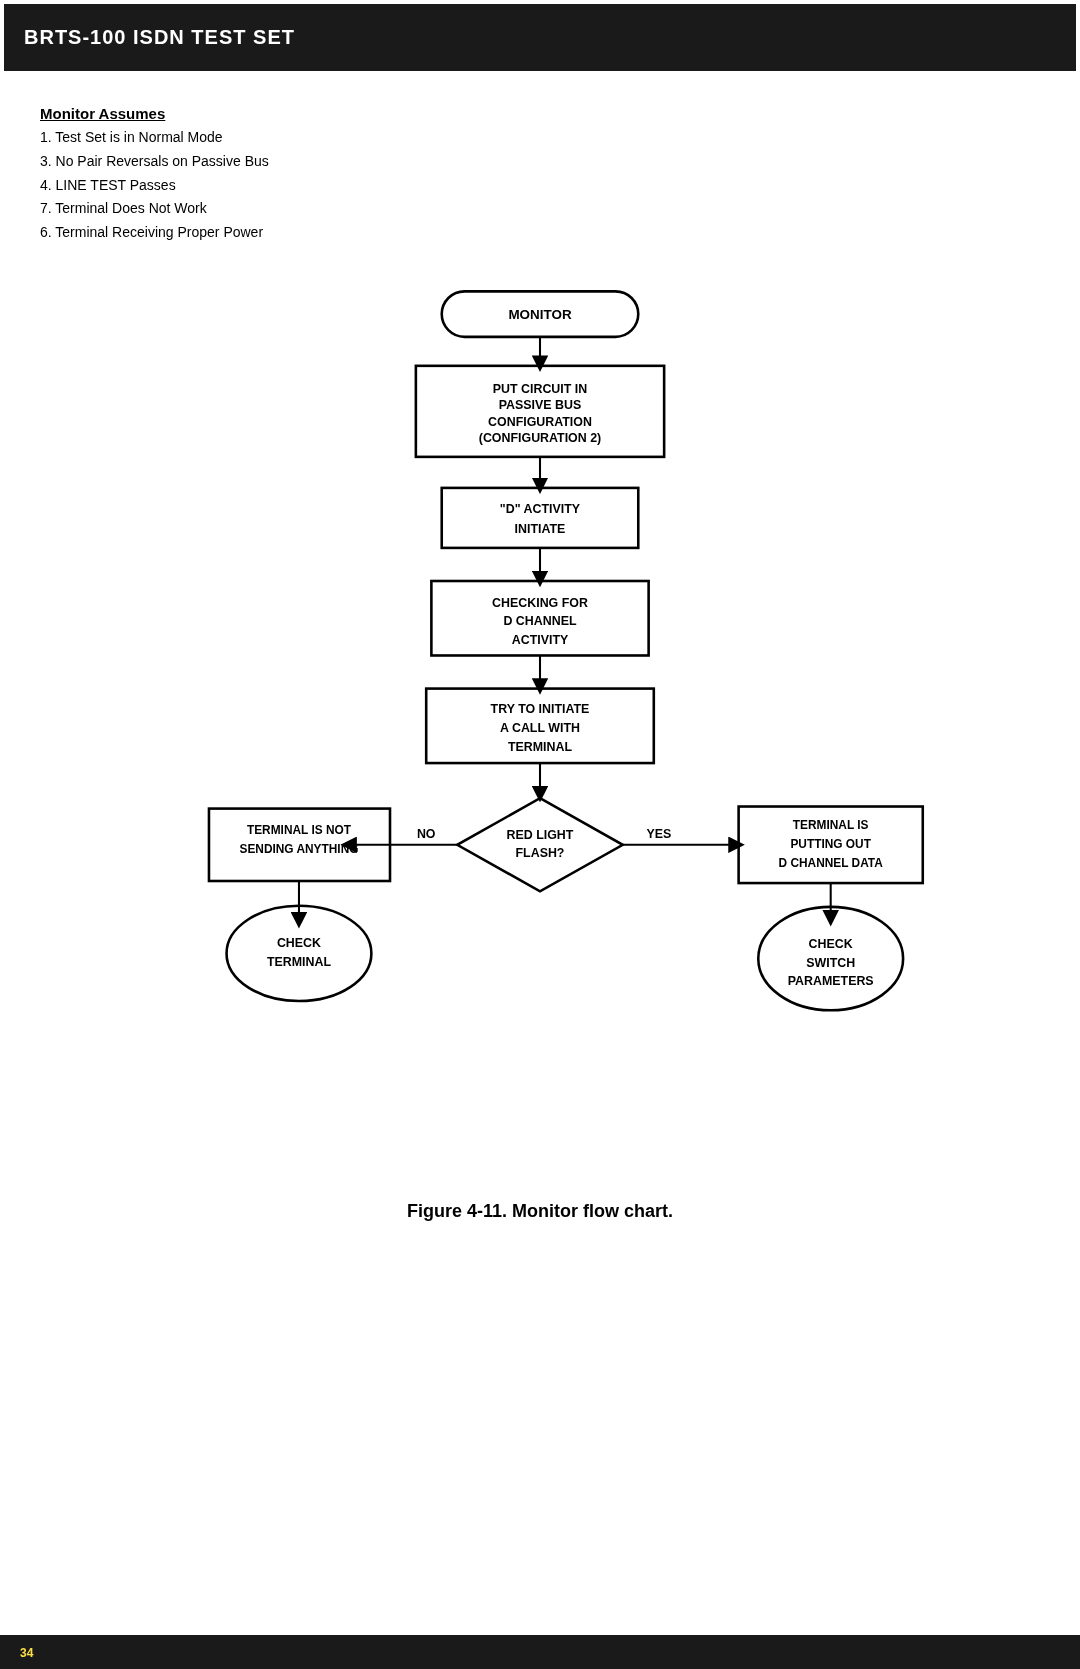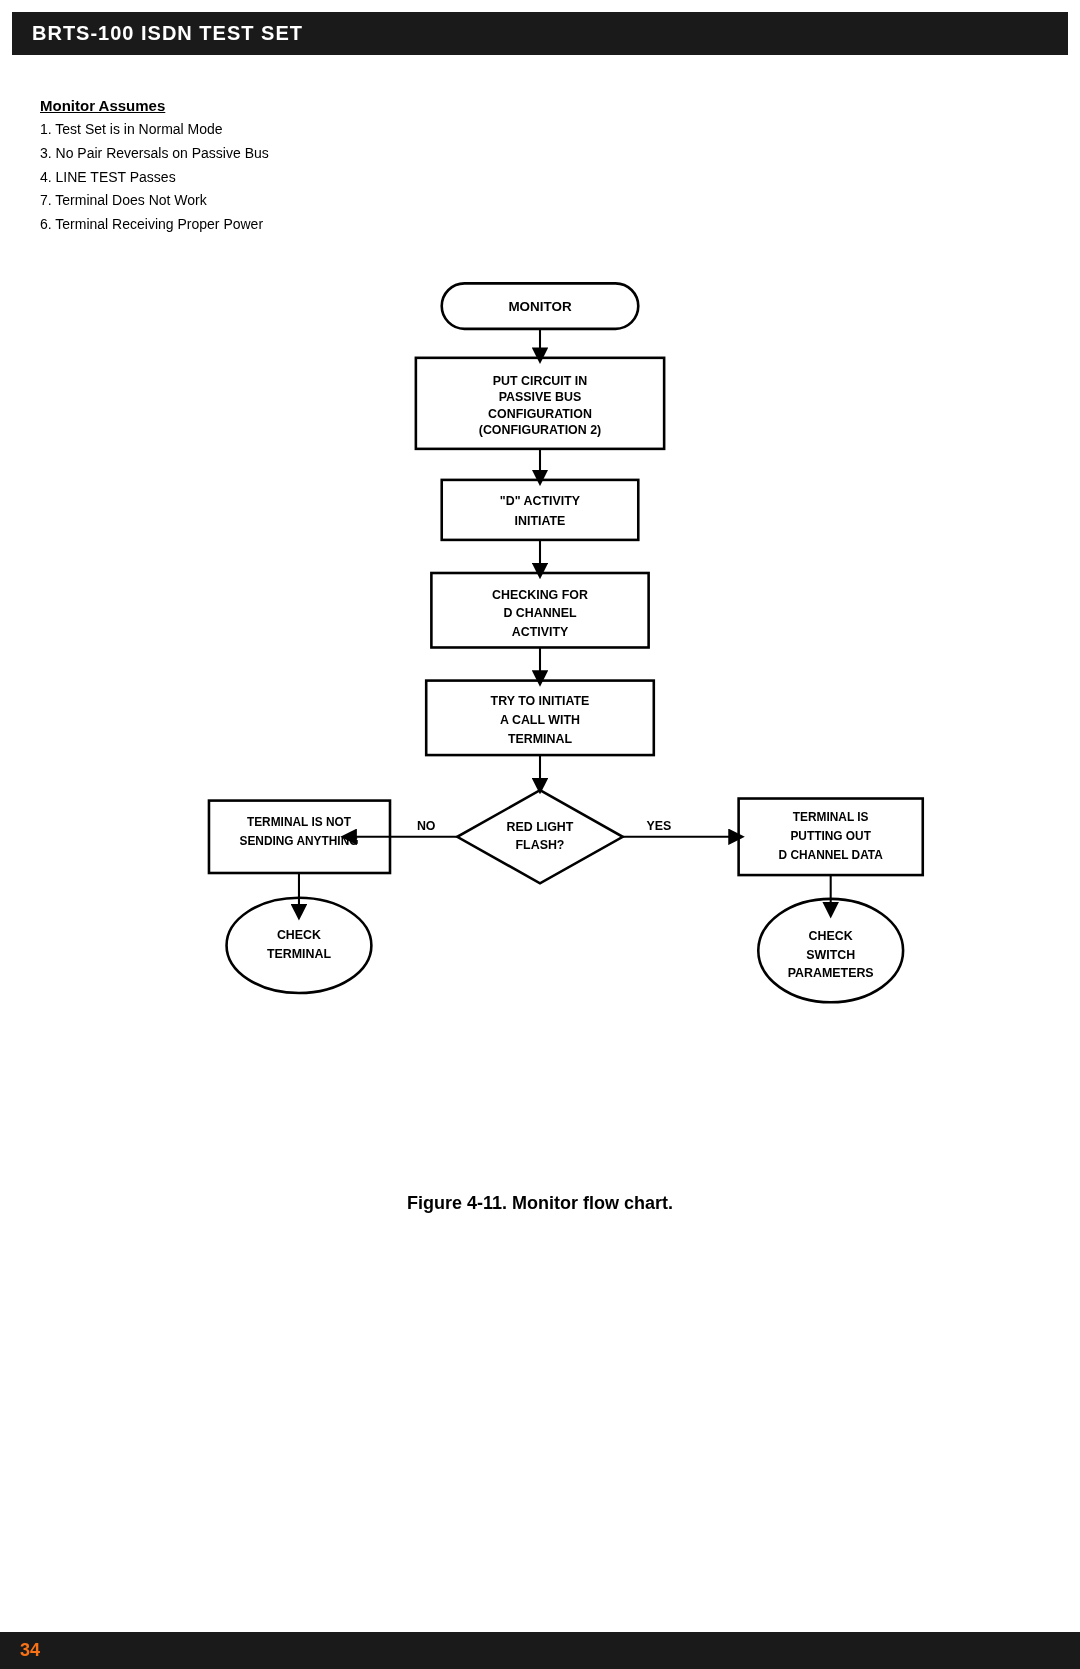--- a/index.html
+++ b/index.html
@@ -7,22 +7,22 @@
       width: 1080px;
       min-height: 1669px;
       background: #fff;
       font-family: Arial, Helvetica, sans-serif;
       position: relative;
     }
 
     
     .header-bar {
       background: #1a1a1a;
-      padding: 10px 20px;
-      margin: 12px;
+      padding: 22px 20px;
+      margin: 4px;
     }
     .header-bar span {
       color: #fff;
       font-size: 20px;
       font-weight: bold;
       letter-spacing: 1px;
     }
 
     
     .content {
@@ -70,22 +70,22 @@
     
     .footer {
       position: absolute;
       bottom: 0;
       left: 0;
       right: 0;
       background: #1a1a1a;
       padding: 8px 20px;
     }
     .footer span {
-      color: #f97316;
-      font-size: 18px;
+      color: #fde047;
+      font-size: 12px;
       font-weight: bold;
     }
   </style>
 </head>
 <body>
 
 <div class="header-bar">
   <span>BRTS-100 ISDN TEST SET</span>
 </div>
 

